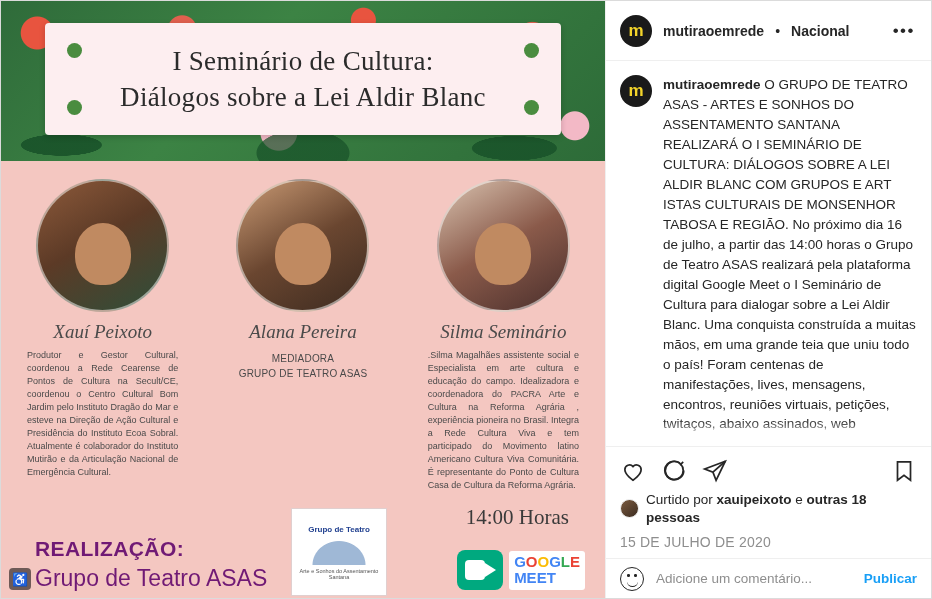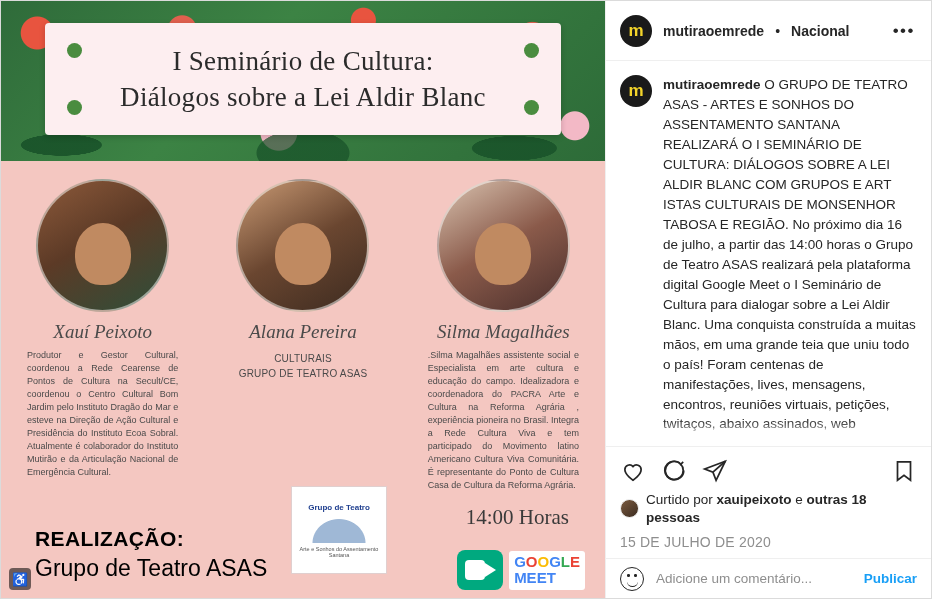--- a/index.html
+++ b/index.html
@@ -95,27 +95,27 @@
     font-size: 10px; color: #4a4a4a; line-height: 1.5;
     margin-top: 8px; letter-spacing: .2px;
   }
   .pbio {
     font-size: 9px; color: #4a4a4a; line-height: 1.45;
     text-align: justify; margin: 6px 12px 0 12px;
   }
 
   .bottom { position: absolute; left: 0; bottom: 0; width: 604px; height: 112px; }
   .realiza {
-    position: absolute; left: 34px; bottom: 14px;
-    font-size: 21px; color: #000000; line-height: 1.35;
+    position: absolute; left: 34px; bottom: 4px;
+    font-size: 21px; color: #701a75; line-height: 1.35;
   }
   .realiza .r1 { font-weight: bold; letter-spacing: .4px; }
   .realiza .r2 { font-size: 23px; }
   .logo-asas {
-    position: absolute; left: 290px; bottom: 24px;
+    position: absolute; left: 290px; bottom: 2px;
     width: 96px; height: 88px; background: #ffffff;
     border: 1px solid #e0cfcf;
     display: flex; flex-direction: column; align-items: center; justify-content: center;
     font-size: 7px; color: #334; text-align: center; padding: 3px;
   }
   .logo-asas .lg1 { font-weight: bold; color: #1f3f8f; font-size: 8px; }
   .logo-asas .wing {
     width: 62px; height: 28px; margin: 3px 0;
     background: radial-gradient(ellipse at 50% 100%, #9fb8d6 0 26px, transparent 27px);
     border-radius: 50% 50% 0 0;
@@ -283,29 +283,29 @@
             </div>
           <div class="pname">Xauí Peixoto</div>
           <div class="pbio">Produtor e Gestor Cultural, coordenou a Rede Cearense de Pontos de Cultura na Secult/CE, coordenou o Centro Cultural Bom Jardim pelo Instituto Dragão do Mar e esteve na Direção de Ação Cultural e Presidência do Instituto Ecoa Sobral. Atualmente é colaborador do Instituto Mutirão e da Articulação Nacional de Emergência Cultural.</div>
         </div>
 
         <div class="person">
           <div class="avatar av2">
               <div class="face"></div>
             </div>
           <div class="pname">Alana Pereira</div>
-          <div class="prole" style="white-space:pre-line">CULTURAIS
+          <div class="prole" style="white-space:pre-line">MEDIADORA
 GRUPO DE TEATRO ASAS</div>
         </div>
 
         <div class="person">
           <div class="avatar av3">
               <div class="face"></div>
             </div>
-          <div class="pname">Silma Magalhães</div>
+          <div class="pname">Silma Seminário</div>
           <div class="pbio">.Silma Magalhães assistente social e Especialista em arte cultura e educação do campo. Idealizadora e coordenadora do PACRA Arte e Cultura na Reforma Agrária , experiência pioneira no Brasil. Integra a Rede Cultura Viva e tem participado do Movimento latino Americano Cultura Viva Comunitária. É representante do Ponto de Cultura Casa de Cultura da Reforma Agrária.</div>
         </div>
 
       </div>
 
       <div class="bottom">
         <div class="realiza">
           <div class="r1">REALIZAÇÃO:</div>
           <div class="r2">Grupo de Teatro ASAS</div>
         </div>

